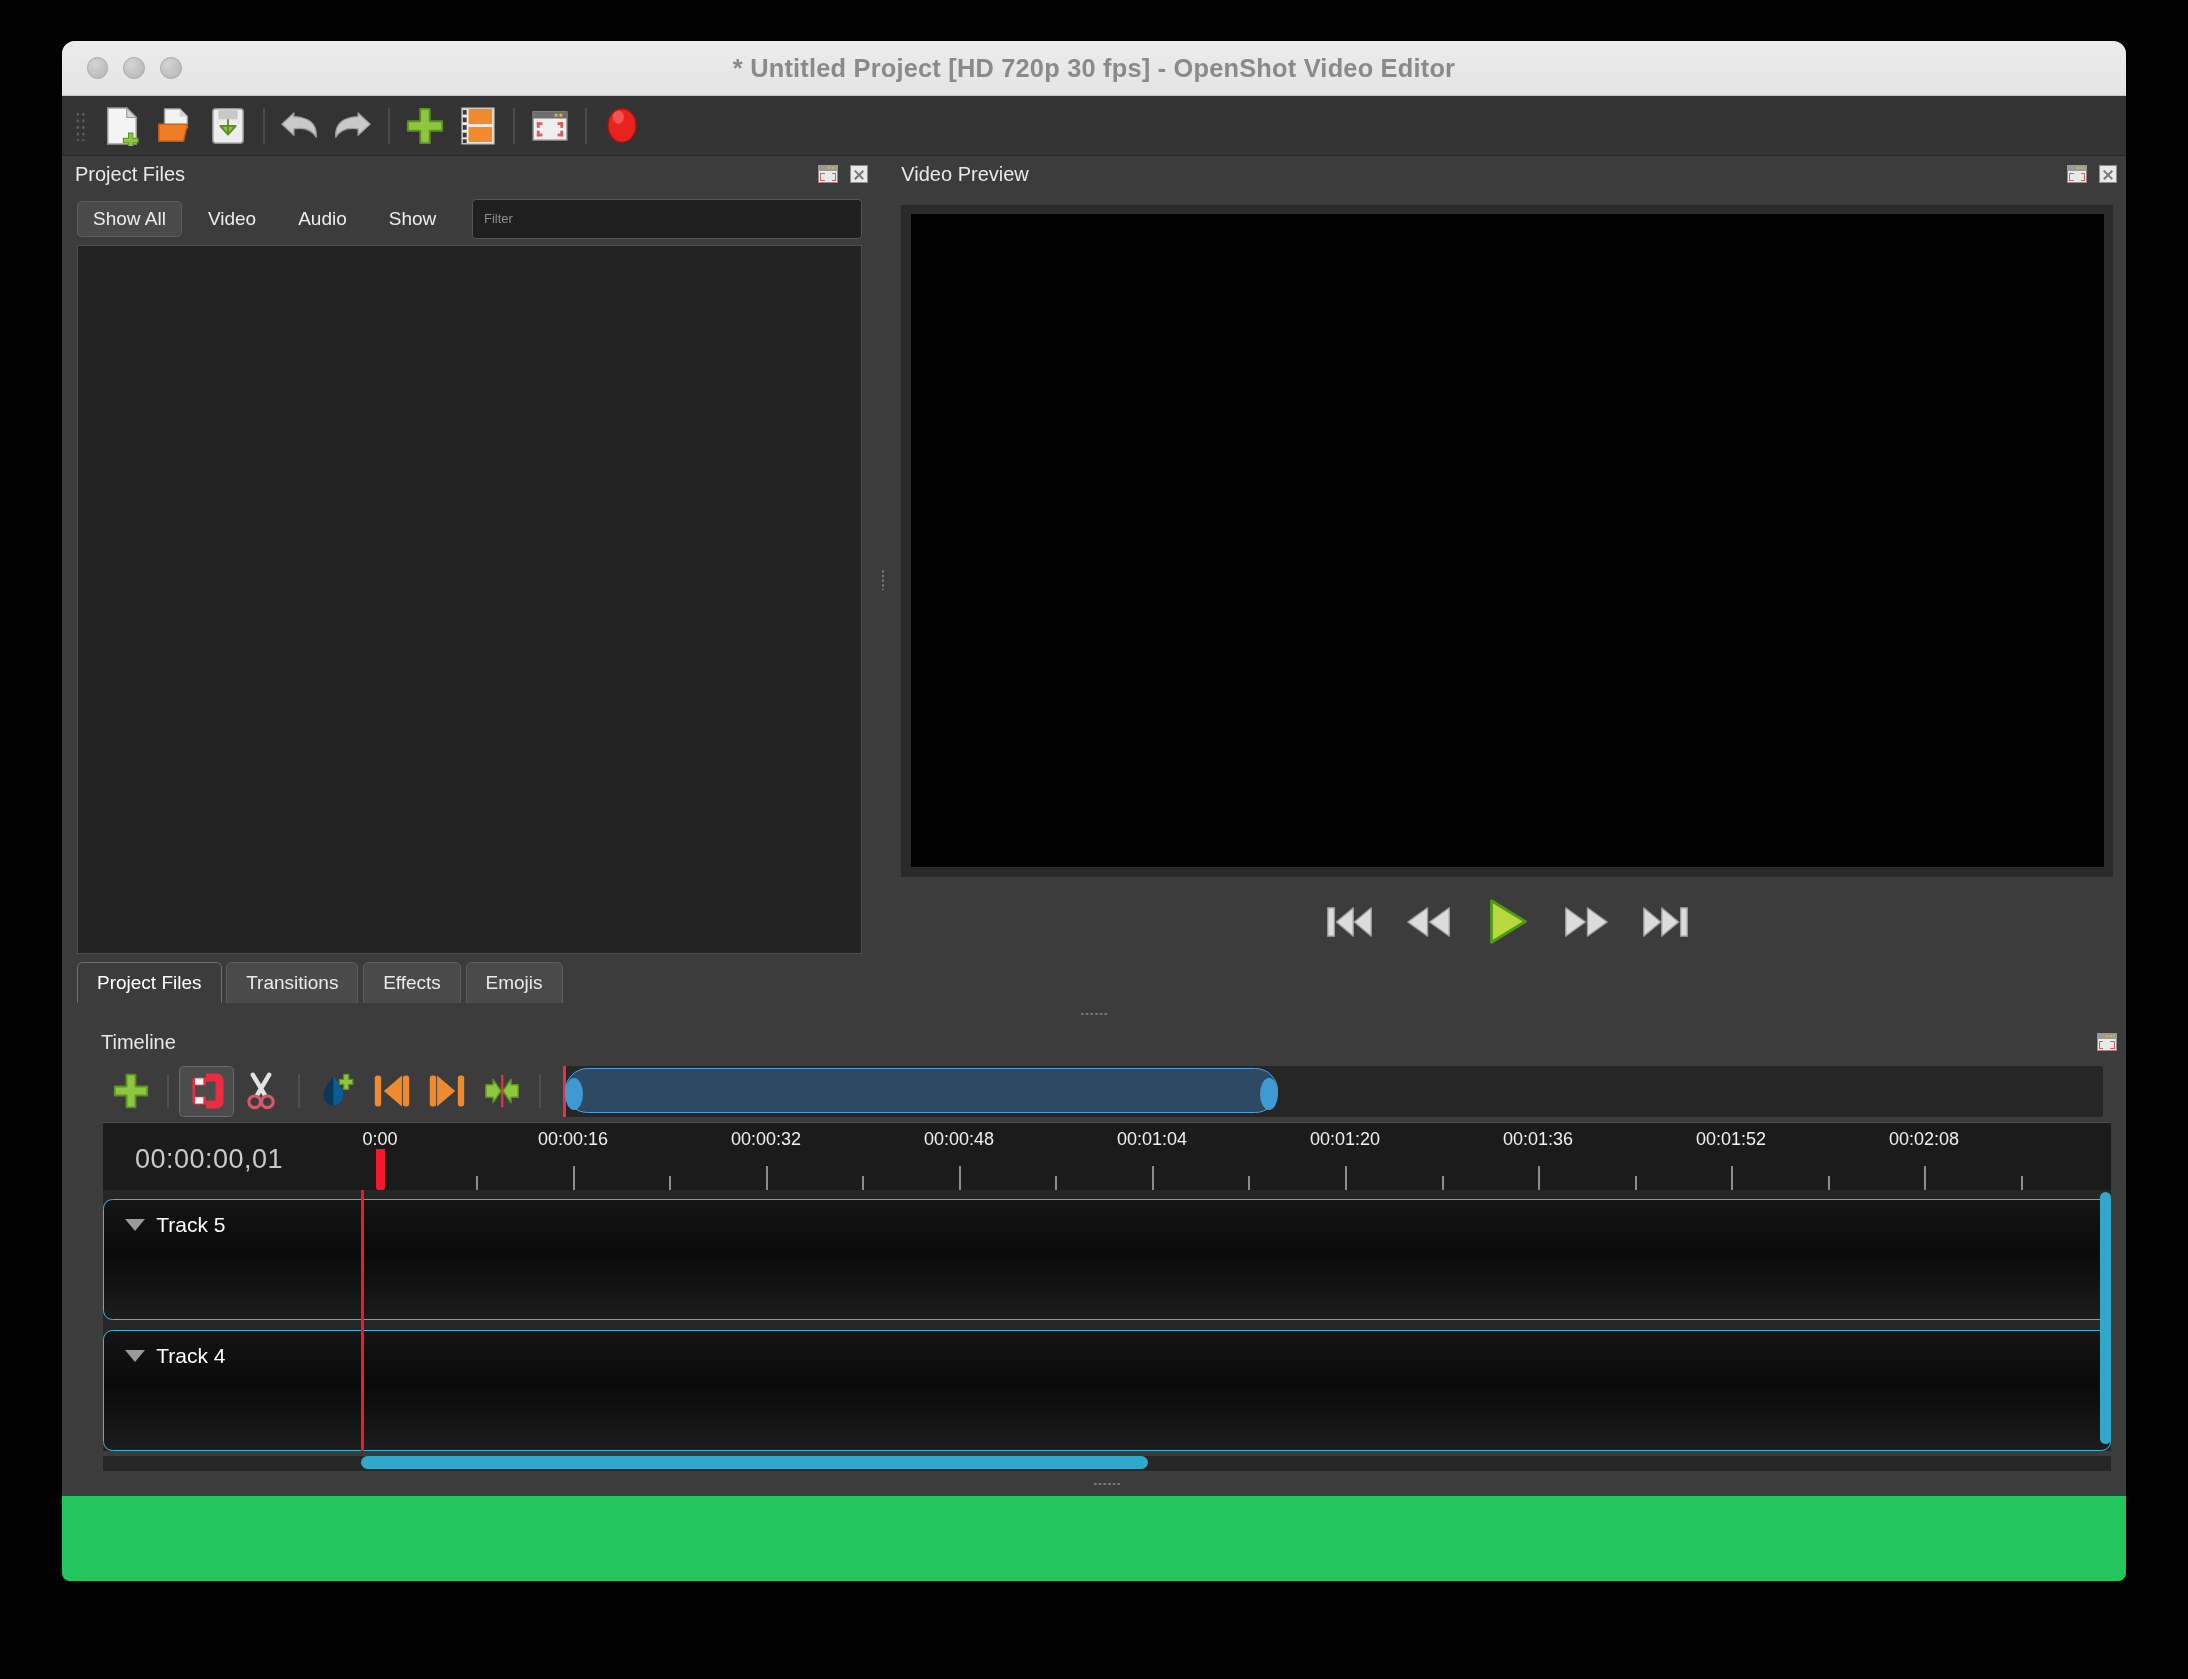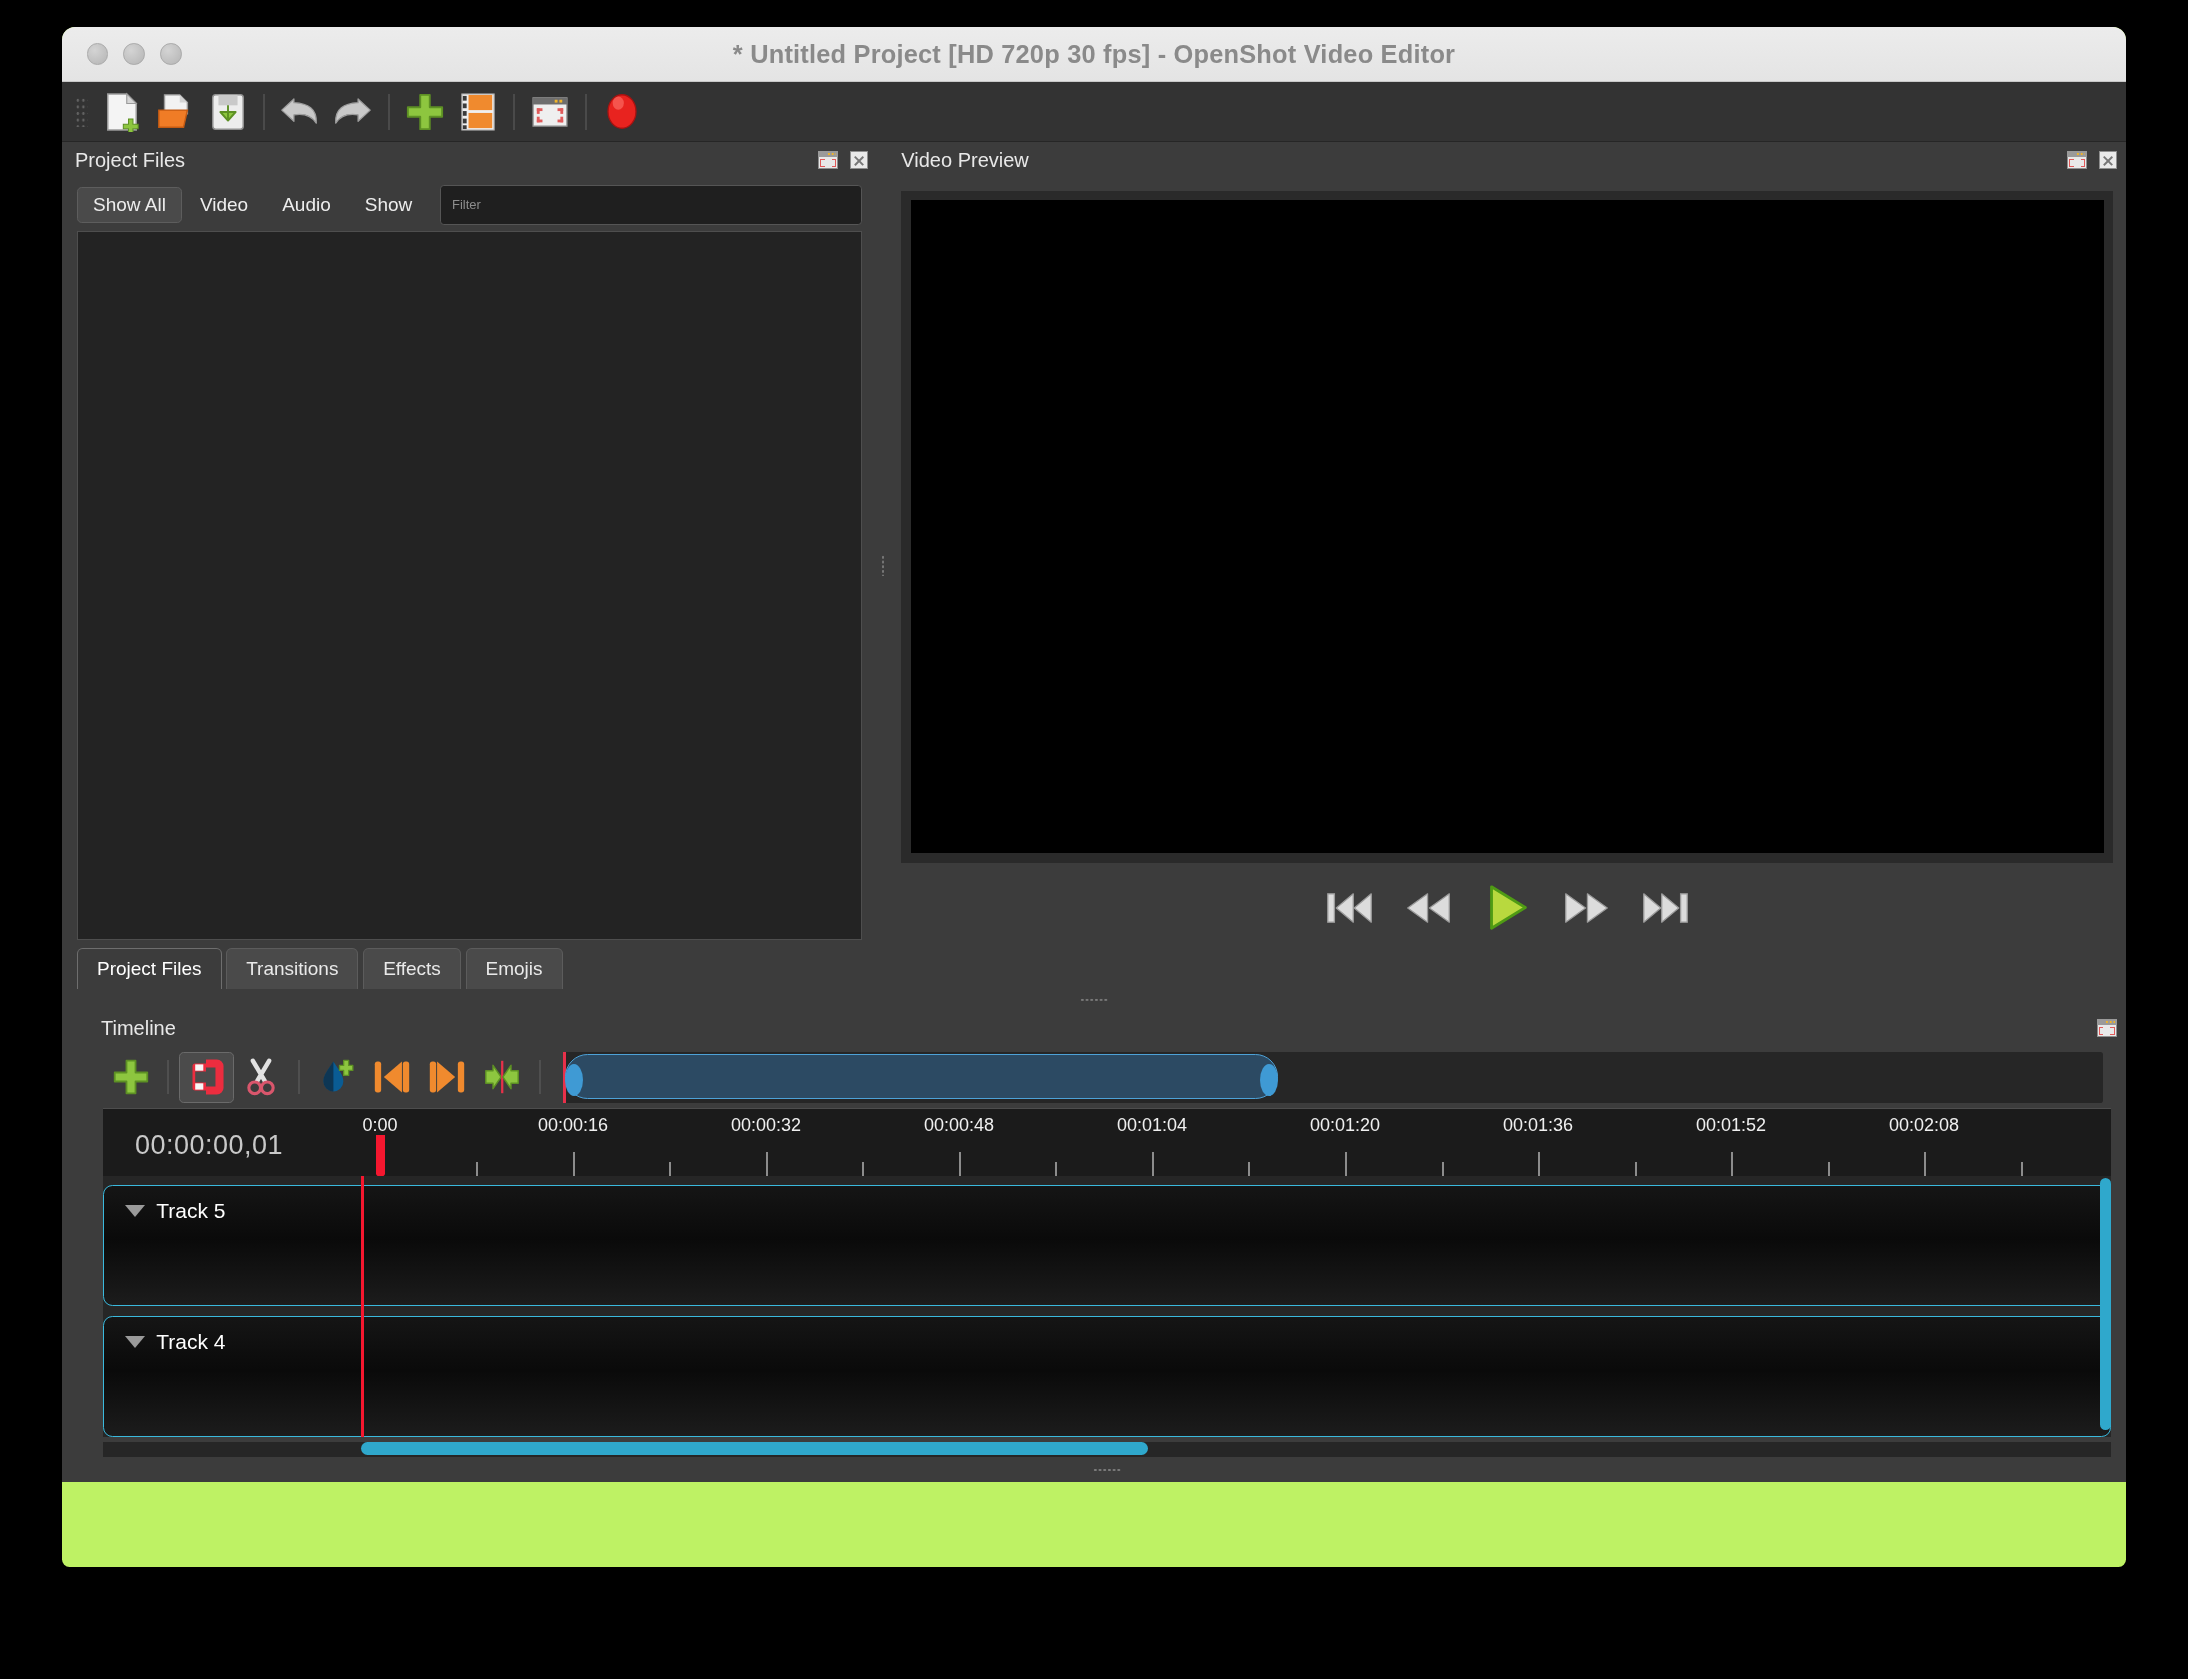--- a/index.html
+++ b/index.html
@@ -6,23 +6,23 @@
   html, body {
     width: 2188px; height: 1680px;
     background: #000;
     font-family: "Liberation Sans", sans-serif;
     overflow: hidden;
   }
 
   
   #app-window {
     position: absolute;
-    left: 62px; top: 27px;
+    left: 62px; top: 41px;
     width: 2064px; height: 1540px;
-    background: #bef264;
+    background: #22c55e;
     border-radius: 13px 13px 7.5px 7.5px;
     overflow: hidden;
     box-shadow: 0 5.6px 26px rgba(0,0,0,.8);
   }
 
   
   #titlebar {
     position: relative;
     height: 55px;
     background: linear-gradient(#ececec, #e4e4e4);
@@ -94,21 +94,21 @@
   #left-dock { width: 815px; display: flex; flex-direction: column; }
   #vsplit { width: 11.3px; background: #3c3c3c; display: flex;
             align-items: center; justify-content: center; }
   #vsplit .dots { width: 3.8px; height: 21px;
     background-image: radial-gradient(circle, #787878 1px, transparent 1.3px);
     background-size: 3.8px 4.7px; }
   #right-dock { flex: 1; display: flex; flex-direction: column; }
 
   
   #filter-row { height: 53px; display: flex; align-items: center;
-                gap: 2px; padding: 0 15px; background: #3c3c3c; }
+                gap: 10px; padding: 0 15px; background: #3c3c3c; }
   .fbtn {
     height: 36px; padding: 0 15px; font-size: 19px; color: #ededed;
     background: transparent; border: 0.9px solid transparent;
     border-radius: 4.7px; cursor: pointer; font-family: inherit;
   }
   .fbtn.active { background: #4a4a4a; border-color: #5d5d5d; }
   #filter-input {
     flex: 1; height: 40px; margin-left: 9.4px;
     background: #1f1f1f; border: 0.9px solid #555; border-radius: 3.8px;
     color: #ddd; font-size: 13px; padding: 0 11.3px; font-family: Liberation Sans, sans-serif;

